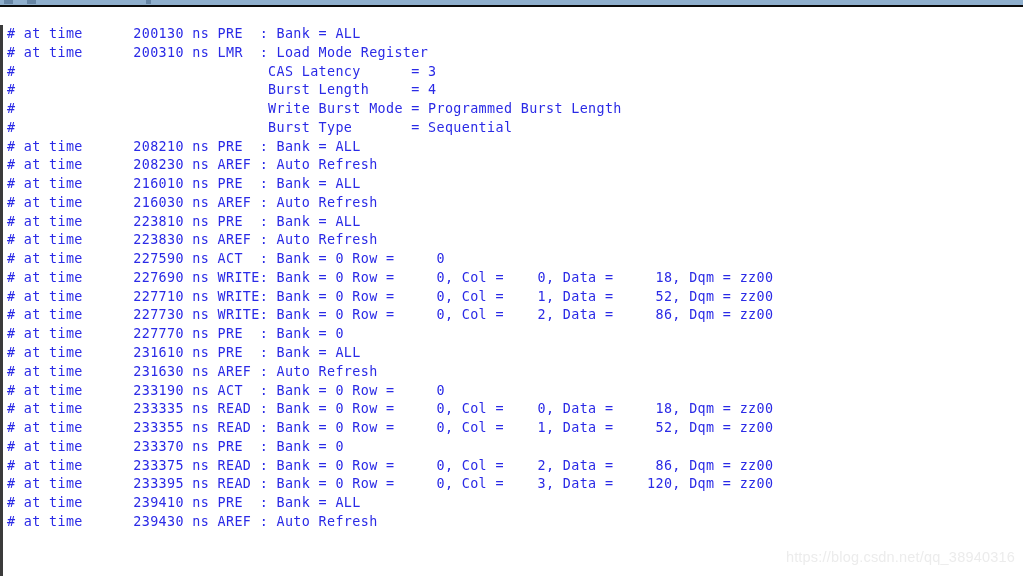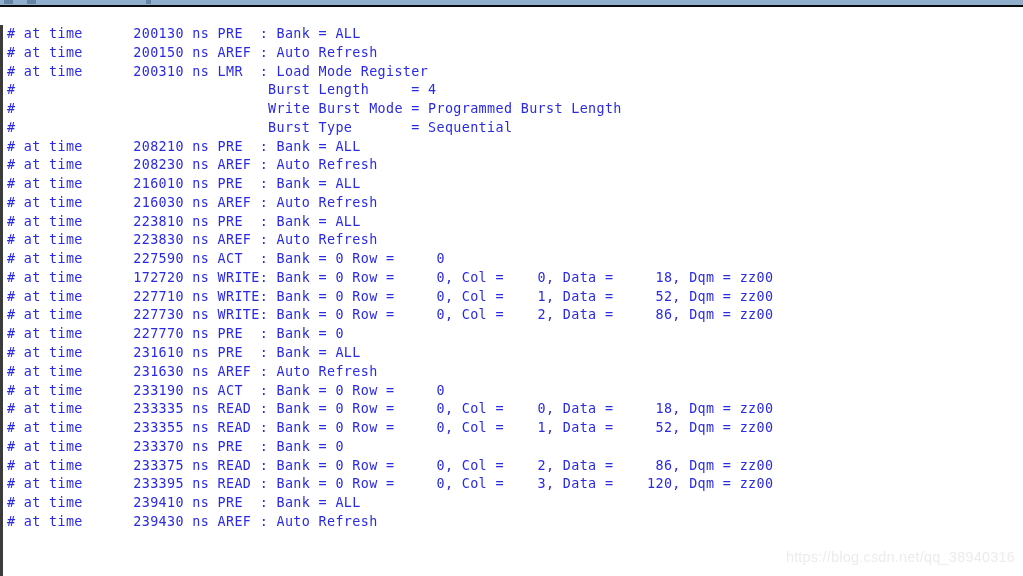--- a/index.html
+++ b/index.html
@@ -92,33 +92,33 @@
 <div id="app">
 
   <div class="toolbar-strip">
     <div class="toolbar-icon-frag i1"></div>
     <div class="toolbar-icon-frag i2"></div>
     <div class="toolbar-icon-frag i3"></div>
   </div>
 
   <div class="transcript" id="transcript-pane">
       <span class="line"># at time      200130 ns PRE  : Bank = ALL</span>
-      <span class="line"># at time      200150 ns AREF : Auto Refresh</span>
       <span class="line"># at time      200310 ns LMR  : Load Mode Register</span>
+      <span class="line">#                              CAS Latency      = 3</span>
       <span class="line">#                              Burst Length     = 4</span>
       <span class="line">#                              Write Burst Mode = Programmed Burst Length</span>
       <span class="line">#                              Burst Type       = Sequential</span>
       <span class="line"># at time      208210 ns PRE  : Bank = ALL</span>
       <span class="line"># at time      208230 ns AREF : Auto Refresh</span>
       <span class="line"># at time      216010 ns PRE  : Bank = ALL</span>
       <span class="line"># at time      216030 ns AREF : Auto Refresh</span>
       <span class="line"># at time      223810 ns PRE  : Bank = ALL</span>
       <span class="line"># at time      223830 ns AREF : Auto Refresh</span>
       <span class="line"># at time      227590 ns ACT  : Bank = 0 Row =     0</span>
-      <span class="line"># at time      172720 ns WRITE: Bank = 0 Row =     0, Col =    0, Data =     18, Dqm = zz00</span>
+      <span class="line"># at time      227690 ns WRITE: Bank = 0 Row =     0, Col =    0, Data =     18, Dqm = zz00</span>
       <span class="line"># at time      227710 ns WRITE: Bank = 0 Row =     0, Col =    1, Data =     52, Dqm = zz00</span>
       <span class="line"># at time      227730 ns WRITE: Bank = 0 Row =     0, Col =    2, Data =     86, Dqm = zz00</span>
       <span class="line"># at time      227770 ns PRE  : Bank = 0</span>
       <span class="line"># at time      231610 ns PRE  : Bank = ALL</span>
       <span class="line"># at time      231630 ns AREF : Auto Refresh</span>
       <span class="line"># at time      233190 ns ACT  : Bank = 0 Row =     0</span>
       <span class="line"># at time      233335 ns READ : Bank = 0 Row =     0, Col =    0, Data =     18, Dqm = zz00</span>
       <span class="line"># at time      233355 ns READ : Bank = 0 Row =     0, Col =    1, Data =     52, Dqm = zz00</span>
       <span class="line"># at time      233370 ns PRE  : Bank = 0</span>
       <span class="line"># at time      233375 ns READ : Bank = 0 Row =     0, Col =    2, Data =     86, Dqm = zz00</span>

